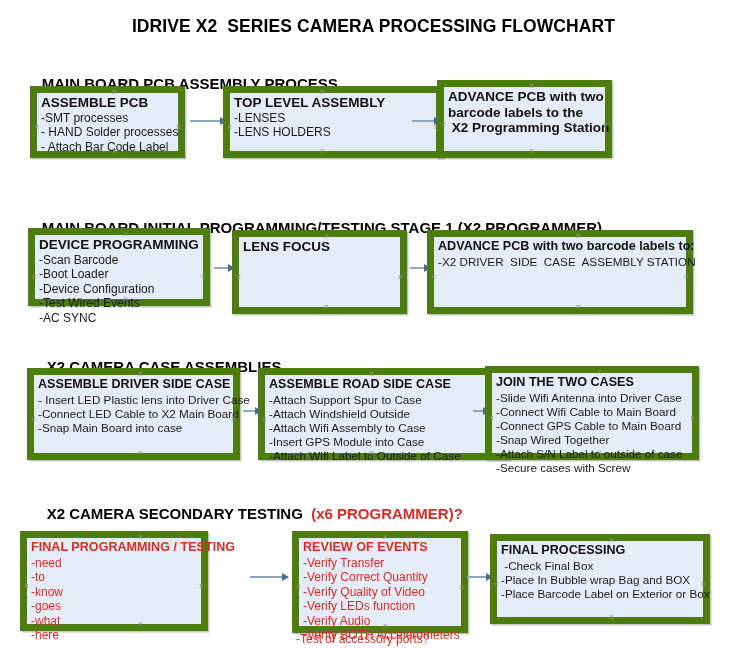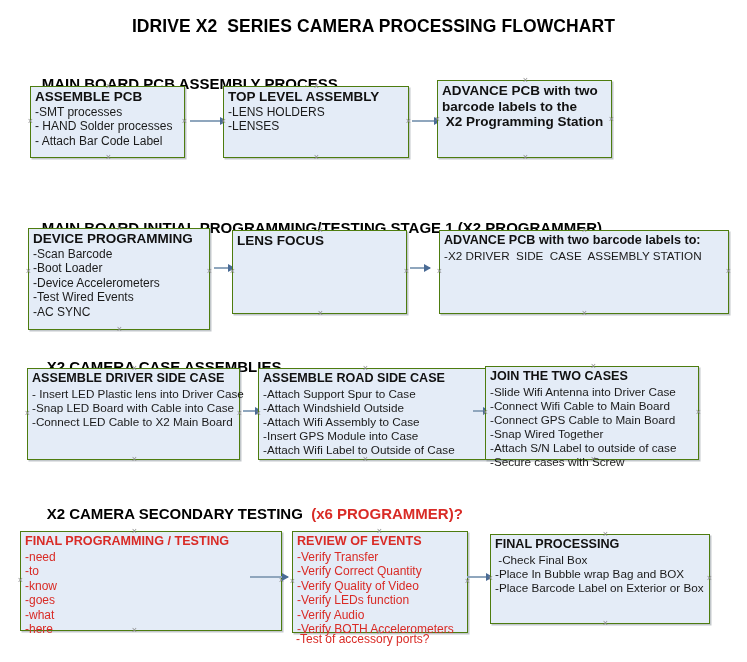--- a/index.html
+++ b/index.html
@@ -40,21 +40,21 @@
     color: #000000;
     white-space: pre;
   }
   .section-heading .accent {
     color: #d92b26;
   }
   .node {
     position: absolute;
     box-sizing: border-box;
     background: #e4ecf7;
-    border: 1px solid #4d7c0f;
+    border: 7px solid #4d7c0f;
     box-shadow: 1.5px 1.5px 0 rgba(120,130,140,0.45);
   }
   .node .node-inner {
     position: absolute;
     left: 4px;
     top: 2px;
     right: 2px;
   }
   .node-title {
     font-size: 13.5px;
@@ -135,25 +135,25 @@
       <div class="node-line">- Attach Bar Code Label</div>
     </div>
     <span class="handle" style="left:74px; top:-4px;"></span>
     <span class="handle" style="left:74px; bottom:-4px;"></span>
     <span class="handle" style="left:-4px; top:31px;"></span>
     <span class="handle" style="right:-4px; top:31px;"></span>
   </div>
 
   <div class="conn" style="left:190px; top:120px; width:36px;"></div>
 
-  <div class="node" style="left:223px; top:86px; width:186px; height:72px;">
+  <div class="node" style="left:223px; top:86px; width:220px; height:72px;">
     <div class="node-inner">
       <div class="node-title">TOP LEVEL ASSEMBLY</div>
+      <div class="node-line">-LENSES</div>
       <div class="node-line">-LENS HOLDERS</div>
-      <div class="node-line">-LENSES</div>
     </div>
     <span class="handle" style="left:89px; top:-4px;"></span>
     <span class="handle" style="left:89px; bottom:-4px;"></span>
     <span class="handle" style="left:-4px; top:31px;"></span>
     <span class="handle" style="right:-4px; top:31px;"></span>
   </div>
 
   <div class="conn" style="left:412px; top:120px; width:28px;"></div>
 
   <div class="node" style="left:437px; top:80px; width:175px; height:78px;">
@@ -165,26 +165,26 @@
     <span class="handle" style="left:84px; top:-4px;"></span>
     <span class="handle" style="left:84px; bottom:-4px;"></span>
     <span class="handle" style="left:-4px; top:35px;"></span>
     <span class="handle" style="right:-4px; top:35px;"></span>
   </div>
 
   <div class="section-heading" style="left:25px; top:202px;">
     <span>MAIN BOARD INITIAL PROGRAMMING/TESTING STAGE 1 (X2 PROGRAMMER)</span>
   </div>
 
-  <div class="node" style="left:28px; top:228px; width:182px; height:102px;">
+  <div class="node" style="left:28px; top:228px; width:182px; height:78px;">
     <div class="node-inner">
       <div class="node-title">DEVICE PROGRAMMING</div>
       <div class="node-line">-Scan Barcode</div>
       <div class="node-line">-Boot Loader</div>
-      <div class="node-line">-Device Accelerometers</div>
+      <div class="node-line">-Device Configuration</div>
       <div class="node-line">-Test Wired Events</div>
       <div class="node-line">-AC SYNC</div>
     </div>
     <span class="handle" style="left:87px; top:-4px;"></span>
     <span class="handle" style="left:87px; bottom:-4px;"></span>
     <span class="handle" style="left:-4px; top:39px;"></span>
     <span class="handle" style="right:-4px; top:39px;"></span>
   </div>
 
   <div class="conn" style="left:214px; top:267px; width:20px;"></div>
@@ -194,41 +194,41 @@
       <div class="node-title">LENS FOCUS</div>
     </div>
     <span class="handle" style="left:84px; top:-4px;"></span>
     <span class="handle" style="left:84px; bottom:-4px;"></span>
     <span class="handle" style="left:-4px; top:37px;"></span>
     <span class="handle" style="right:-4px; top:37px;"></span>
   </div>
 
   <div class="conn" style="left:410px; top:267px; width:20px;"></div>
 
-  <div class="node" style="left:439px; top:230px; width:290px; height:84px;">
+  <div class="node" style="left:427px; top:230px; width:266px; height:84px;">
     <div class="node-inner">
       <div class="node-title small">ADVANCE PCB with two barcode labels to:</div>
       <div class="node-line tight">-X2 DRIVER  SIDE  CASE  ASSEMBLY STATION</div>
     </div>
     <span class="handle" style="left:141px; top:-4px;"></span>
     <span class="handle" style="left:141px; bottom:-4px;"></span>
     <span class="handle" style="left:-4px; top:37px;"></span>
     <span class="handle" style="right:-4px; top:37px;"></span>
   </div>
 
   <div class="section-heading" style="left:30px; top:341px;">
     <span>X2 CAMERA CASE ASSEMBLIES</span>
   </div>
 
   <div class="node" style="left:27px; top:368px; width:213px; height:92px;">
     <div class="node-inner">
       <div class="node-title small">ASSEMBLE DRIVER SIDE CASE</div>
       <div class="node-line tight">- Insert LED Plastic lens into Driver Case</div>
-      <div class="node-line tight">-Snap LED Board with Cable into Case</div>
       <div class="node-line tight">-Connect LED Cable to X2 Main Board</div>
+      <div class="node-line tight">-Snap Main Board into case</div>
     </div>
     <span class="handle" style="left:103px; top:-4px;"></span>
     <span class="handle" style="left:103px; bottom:-4px;"></span>
     <span class="handle" style="left:-4px; top:41px;"></span>
     <span class="handle" style="right:-4px; top:41px;"></span>
   </div>
 
   <div class="conn" style="left:243px; top:410px; width:18px;"></div>
 
   <div class="node" style="left:258px; top:368px; width:252px; height:92px;">
@@ -261,21 +261,21 @@
     <span class="handle" style="left:104px; top:-4px;"></span>
     <span class="handle" style="left:104px; bottom:-4px;"></span>
     <span class="handle" style="left:-4px; top:42px;"></span>
     <span class="handle" style="right:-4px; top:42px;"></span>
   </div>
 
   <div class="section-heading" style="left:30px; top:488px;">
     <span>X2 CAMERA SECONDARY TESTING  </span><span class="accent">(x6 PROGRAMMER)?</span>
   </div>
 
-  <div class="node red-node" style="left:20px; top:531px; width:262px; height:100px;">
+  <div class="node red-node" style="left:20px; top:531px; width:188px; height:100px;">
     <div class="node-inner">
       <div class="node-title small">FINAL PROGRAMMING / TESTING</div>
       <div class="node-line">-need</div>
       <div class="node-line">-to</div>
       <div class="node-line">-know</div>
       <div class="node-line">-goes</div>
       <div class="node-line">-what</div>
       <div class="node-line">-here</div>
     </div>
     <span class="handle" style="left:110px; top:-4px;"></span>

